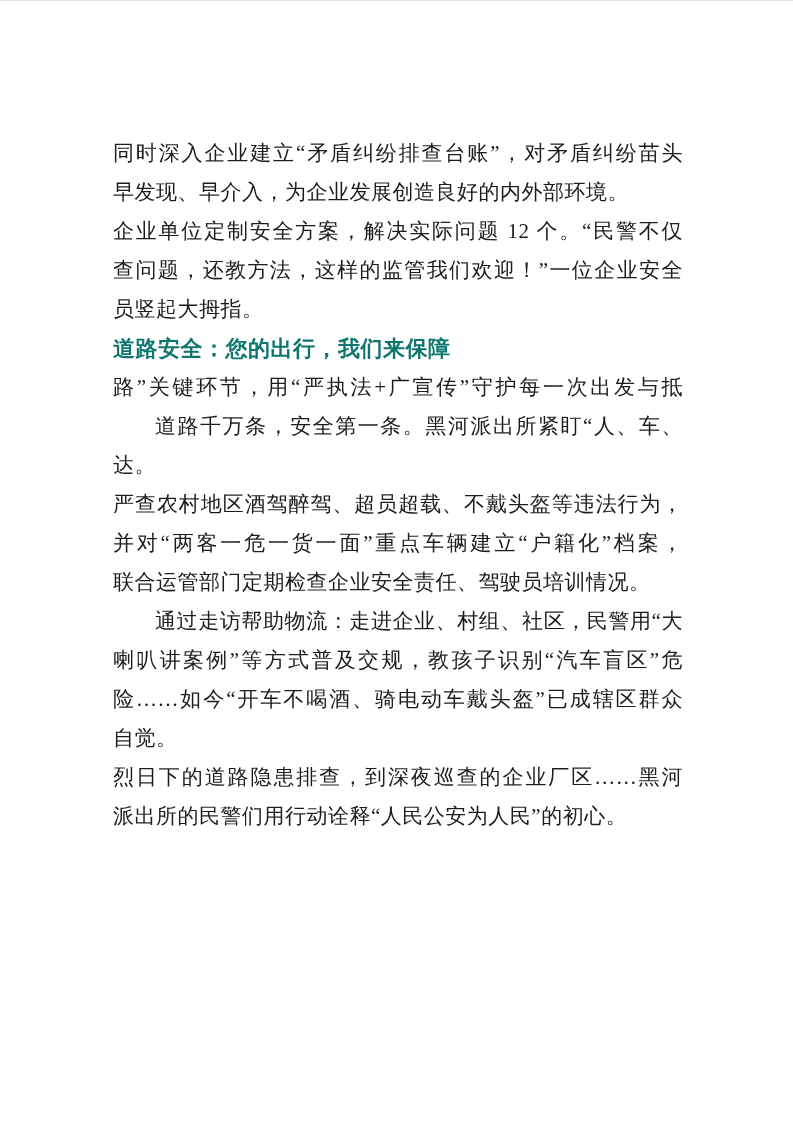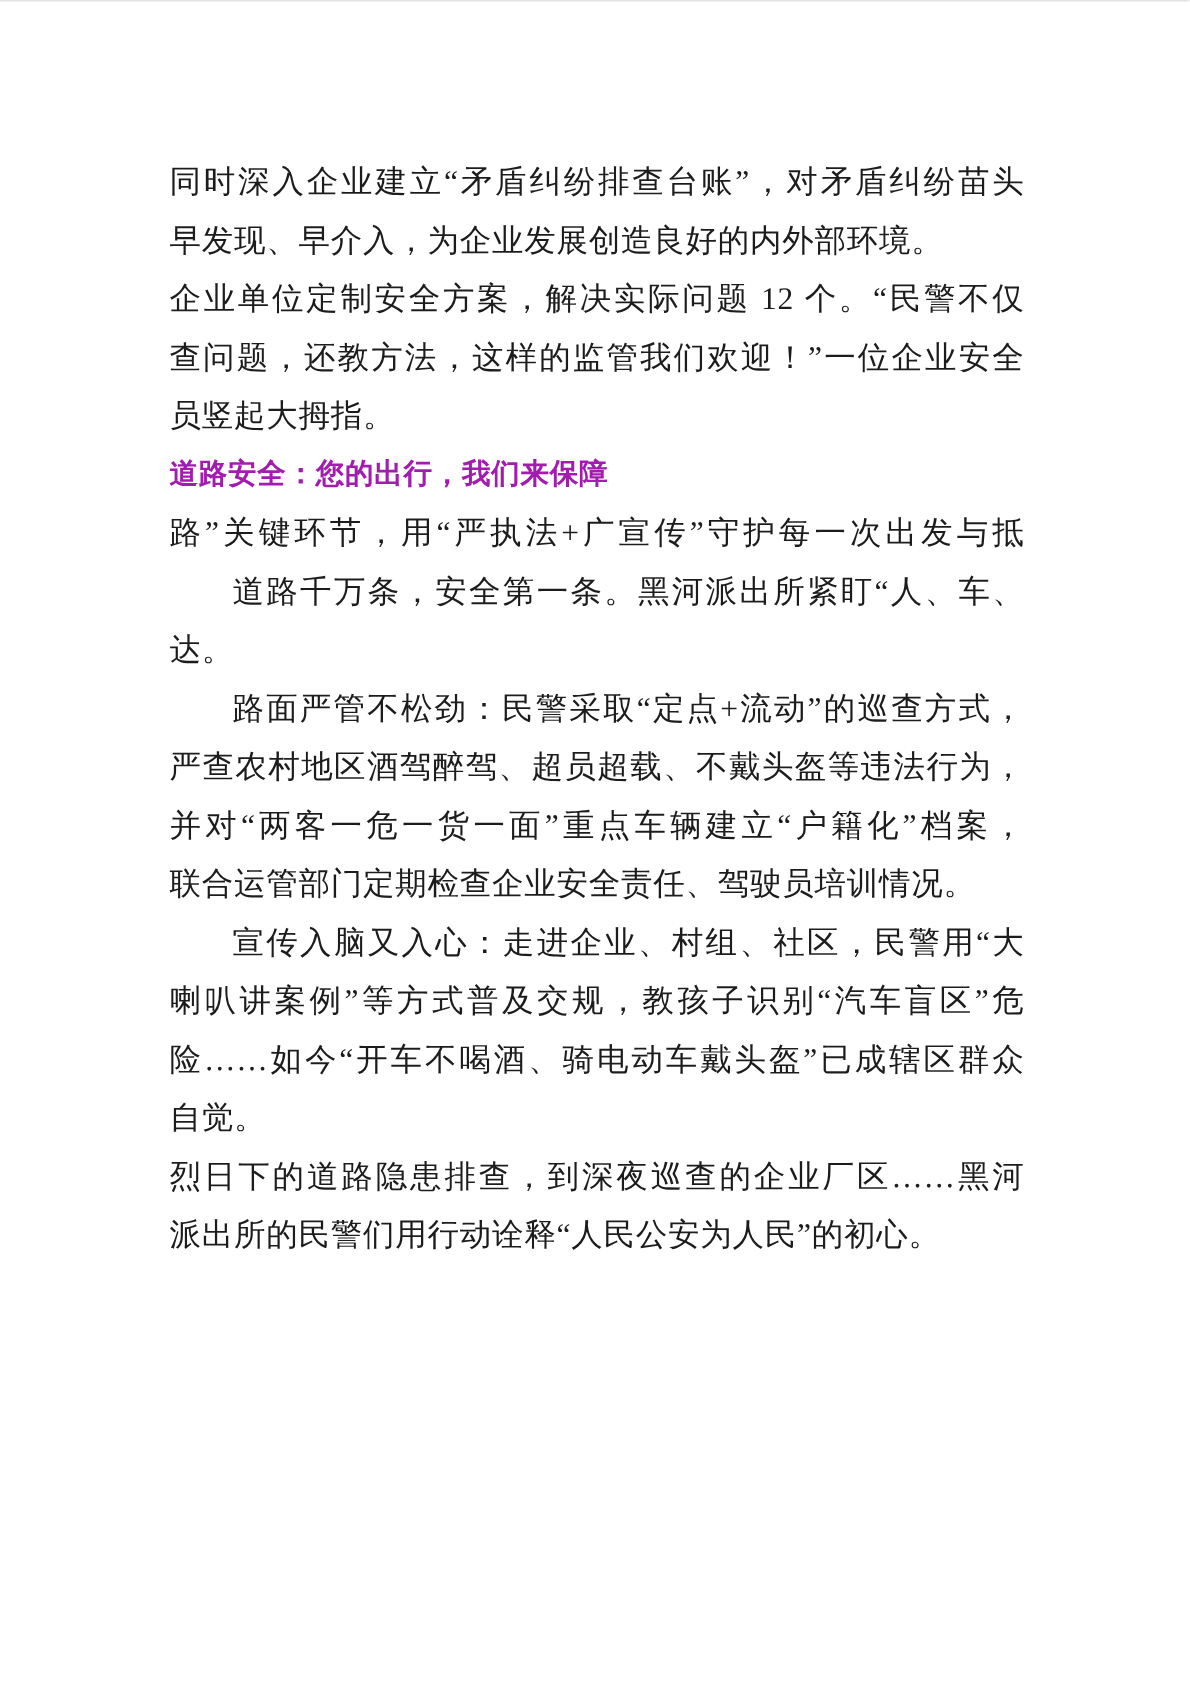--- a/index.html
+++ b/index.html
@@ -16,40 +16,41 @@
     border-top: 1px solid #e3e3e3;
     padding: 101px 110px 0 113px;
     overflow: hidden;
   }
   .doc-body {
     width: 570px;
     color: #1c1c1c;
     font-family: "Liberation Serif", "DejaVu Serif", serif;
     font-size: 21px;
     line-height: 39px;
+    margin-top: 32px;
   }
   .para { margin: 0; padding: 0; }
   .line {
     text-align: justify;
     text-align-last: left;
     white-space: normal;
     letter-spacing: 0.5px;
   }
   .line.just {
     text-align-last: justify;
   }
   .line.indent {
     text-indent: 2em;
   }
   .heading {
     font-family: "Liberation Sans", "DejaVu Sans", sans-serif;
     font-weight: bold;
-    font-size: 19px;
+    font-size: 22px;
     line-height: 39px;
-    color: #a21caf;
+    color: #0f766e;
     letter-spacing: 0.5px;
   }
 </style>
 </head>
 <body>
 
 <div class="page">
   <div class="doc-body">
 
     <div class="para">
@@ -65,28 +66,27 @@
 
     <div class="heading">道路安全：您的出行，我们来保障</div>
 
     <div class="para">
       <div class="line just">路”关键环节，用“严执法+广宣传”守护每一次出发与抵</div>
       <div class="line just indent">道路千万条，安全第一条。黑河派出所紧盯“人、车、</div>
       <div class="line">达。</div>
     </div>
 
     <div class="para">
-      <div class="line just indent">路面严管不松劲：民警采取“定点+流动”的巡查方式，</div>
       <div class="line just">严查农村地区酒驾醉驾、超员超载、不戴头盔等违法行为，</div>
       <div class="line just">并对“两客一危一货一面”重点车辆建立“户籍化”档案，</div>
       <div class="line">联合运管部门定期检查企业安全责任、驾驶员培训情况。</div>
     </div>
 
     <div class="para">
-      <div class="line just indent">宣传入脑又入心：走进企业、村组、社区，民警用“大</div>
+      <div class="line just indent">通过走访帮助物流：走进企业、村组、社区，民警用“大</div>
       <div class="line just">喇叭讲案例”等方式普及交规，教孩子识别“汽车盲区”危</div>
       <div class="line just">险……如今“开车不喝酒、骑电动车戴头盔”已成辖区群众</div>
       <div class="line">自觉。</div>
     </div>
 
     <div class="para">
       <div class="line just">烈日下的道路隐患排查，到深夜巡查的企业厂区……黑河</div>
       <div class="line">派出所的民警们用行动诠释“人民公安为人民”的初心。</div>
     </div>
 

